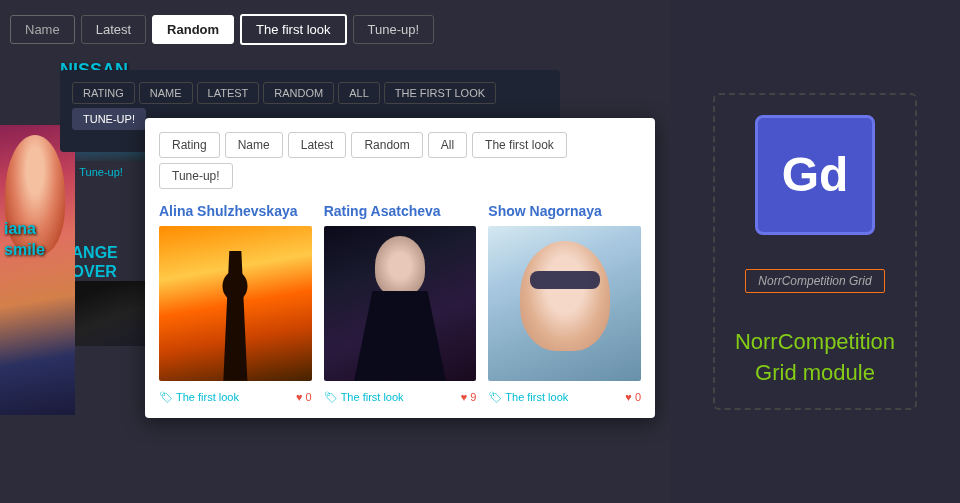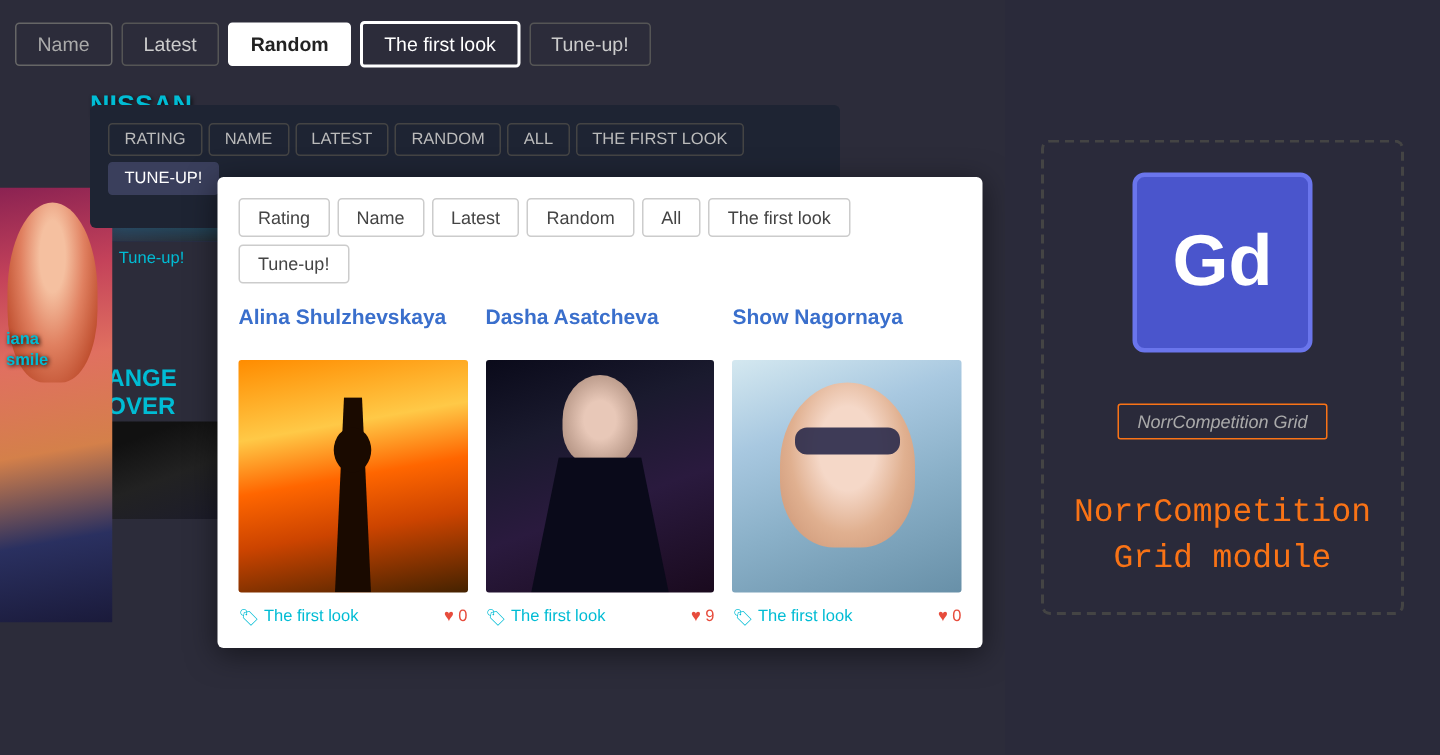--- a/index.html
+++ b/index.html
@@ -208,21 +208,21 @@
 
     
     .left-text-overlay {
       position: absolute;
       top: 155px;
       left: 0;
       width: 75px;
       z-index: 16;
       padding: 4px;
       color: #00bcd4;
-      font-size: 11px;
+      font-size: 16px;
       font-weight: bold;
       line-height: 1.3;
       text-shadow: 1px 1px 3px #000;
     }
 
     
     .main-card {
       position: absolute;
       top: 118px;
       left: 145px;
@@ -260,21 +260,21 @@
 
     .person-card {
       display: flex;
       flex-direction: column;
     }
 
     .person-name {
       font-size: 14px;
       font-weight: bold;
       color: #3a6fcc;
-      margin-bottom: 20px;
+      margin-bottom: 6px;
       line-height: 1.2;
     }
 
     .person-photo {
       width: 100%;
       height: 155px;
       border-radius: 2px;
       overflow: hidden;
       position: relative;
     }
@@ -419,24 +419,23 @@
       color: #aaa;
       text-align: center;
       border: 1px solid #f97316;
       padding: 4px 12px;
       border-radius: 2px;
       font-style: italic;
     }
 
     .module-title {
       font-size: 22px;
-      color: #f97316;
+      color: #84cc16;
       text-align: center;
       line-height: 1.4;
-      font-family: Liberation Mono, monospace;
     }
 
     
     .right-panel-inner {
       display: flex;
       flex-direction: column;
       align-items: center;
       gap: 34px;
       padding: 20px;
       border: 2px dashed #444;
@@ -517,21 +516,21 @@
             <span>The first look</span>
           </div>
           <div class="heart-section">
             <span>♥</span>
             <span>0</span>
           </div>
         </div>
       </div>
 
       <div class="person-card">
-        <div class="person-name">Dasha Asatcheva</div>
+        <div class="person-name">Rating Asatcheva</div>
         <div class="person-photo photo-2"></div>
         <div class="person-footer">
           <div class="first-look-tag">
             <span>🏷</span>
             <span>The first look</span>
           </div>
           <div class="heart-section">
             <span>♥</span>
             <span>9</span>
           </div>

